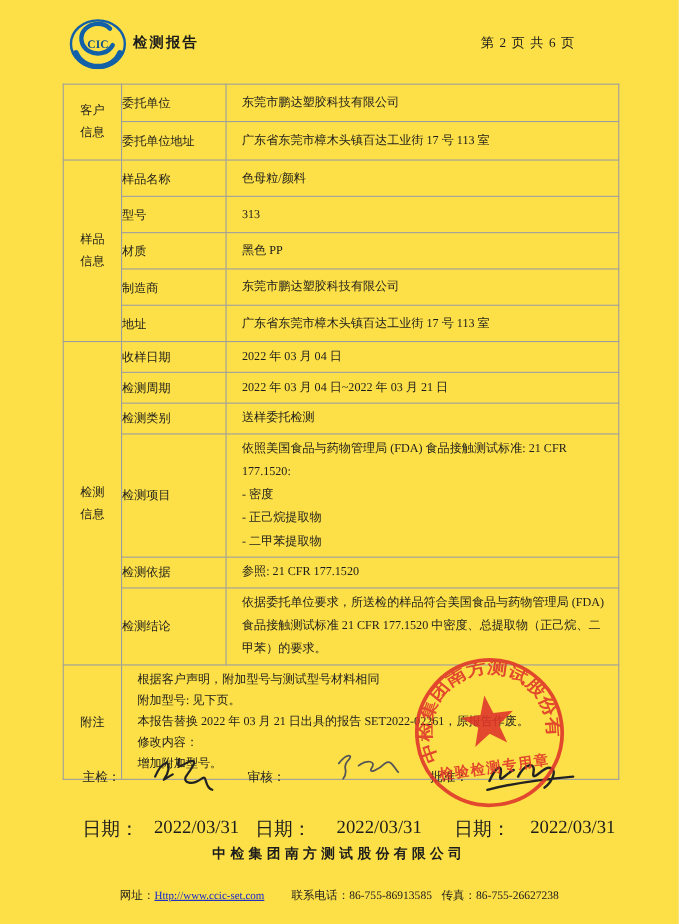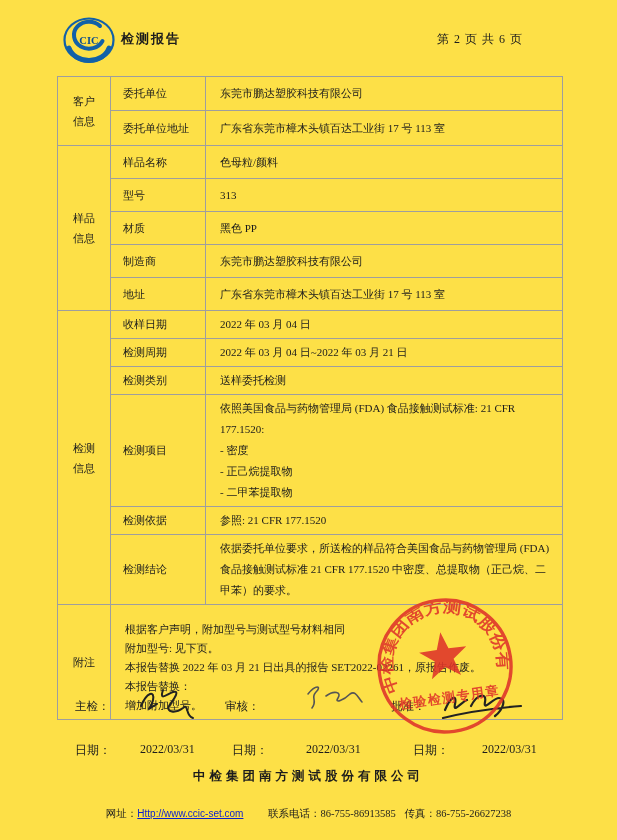--- a/index.html
+++ b/index.html
@@ -16,42 +16,42 @@
   
   table.report {
     position:absolute; left:57px; top:76px; width:505px;
     border-collapse:collapse; table-layout:fixed; font-size:11px;
   }
   table.report col.c1 { width:53px; }
   table.report col.c2 { width:95px; }
   table.report col.c3 { width:357px; }
   table.report td { border:1px solid #9e9e9e; vertical-align:middle; }
   td.g { text-align:center; line-height:20px; }
-  td.l { padding-left:12px; }
+  td.l { }
   td.v { padding:3px 8px 3px 14px; line-height:21px; }
   td.v .ln { line-height:21px; }
-  td.note { padding:15px 8px 4px 14px; }
+  td.note { padding:4px 8px 4px 14px; }
   td.note .ln { line-height:19px; }
   tr.r34{height:34px;} tr.r35{height:35px;} tr.r33{height:33px;}
   tr.r25{height:25px;} tr.r90{height:90px;} tr.r23{height:23px;margin-top:24px;}
   tr.r53{height:53px;} tr.r96{height:96px;}
   
   .sig-label { position:absolute; font-size:11.5px; }
-  .sig-date  { position:absolute; font-size:12px; }
+  .sig-date  { position:absolute; font-size:17px; }
   .sig-svg   { position:absolute; }
   
   .stamp { position:absolute; left:371px; top:592px; width:148px; height:148px;
            transform:rotate(-8deg); opacity:0.88; pointer-events:none; }
   
   .foot-company { position:absolute; left:0; top:768px; width:100%; text-align:center;
                   font-size:12.5px; font-weight:bold; letter-spacing:4px; }
   .foot-line1 { position:absolute; left:0; top:791px; width:100%; text-align:center; font-size:10.5px; }
   .foot-line2 { position:absolute; left:0; top:807px; width:100%; text-align:center; font-size:10.5px; }
   .foot-url { color:#0b1fd0; text-decoration:underline;
-              font-family:Liberation Sans, sans-serif; font-size:10px;margin-top:24px; }
+              font-family:Liberation Serif, serif; font-size:10px;margin-top:24px; }
 </style>
 </head>
 <body>
 
 <div class="page">
 
   <svg class="hdr-logo" viewBox="0 0 54 46">
     <ellipse cx="27" cy="23" rx="24.5" ry="21.5" fill="none" stroke="#1261a8" stroke-width="2.2"></ellipse>
     <path d="M 7,31 A 21 18 0 0 0 47,31" fill="none" stroke="#1261a8" stroke-width="5" stroke-linecap="round"></path>
     <path d="M 38,9 A 15 13.5 0 1 0 40.5,24" fill="none" stroke="#1261a8" stroke-width="4" stroke-linecap="round"></path>
@@ -139,21 +139,21 @@
       <td class="l">检测结论</td>
       <td class="v">依据委托单位要求，所送检的样品符合美国食品与药物管理局 (FDA) 食品接触测试标准 21 CFR 177.1520 中密度、总提取物（正己烷、二甲苯）的要求。</td>
     </tr>
 
     <tr class="r96">
       <td class="g">附注</td>
       <td class="note" colspan="2">
         <div class="ln">根据客户声明，附加型号与测试型号材料相同</div>
         <div class="ln">附加型号: 见下页。</div>
         <div class="ln">本报告替换 2022 年 03 月 21 日出具的报告 SET2022-02261，原报告作废。</div>
-        <div class="ln">本报告替换：</div>
+        <div class="ln">修改内容：</div>
         <div class="ln">增加附加型号。</div>
       </td>
     </tr>
   </tbody>
     </table>
 
   <span class="sig-label" style="left:75px; top:699px;">主检：</span>
   <span class="sig-label" style="left:225px; top:699px;">审核：</span>
   <span class="sig-label" style="left:391px; top:699px;">批准：</span>
 

